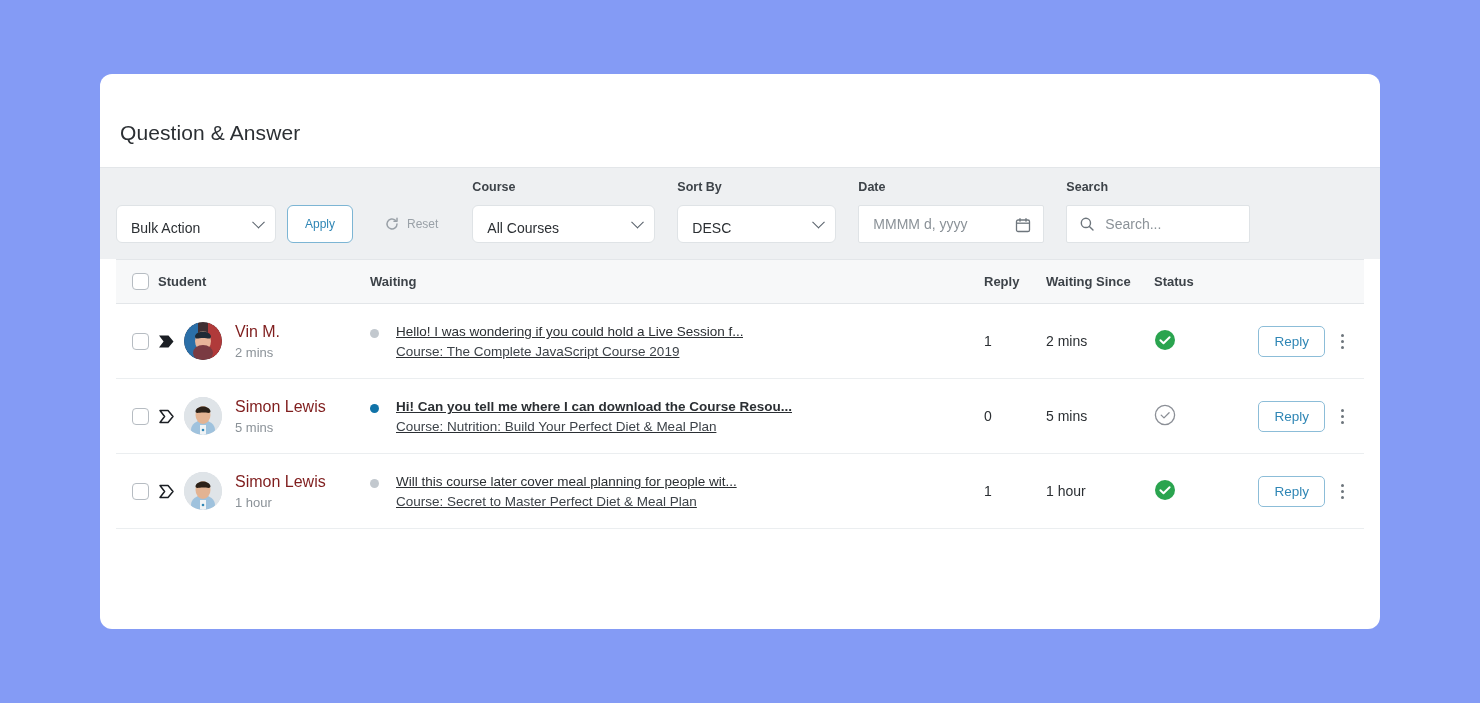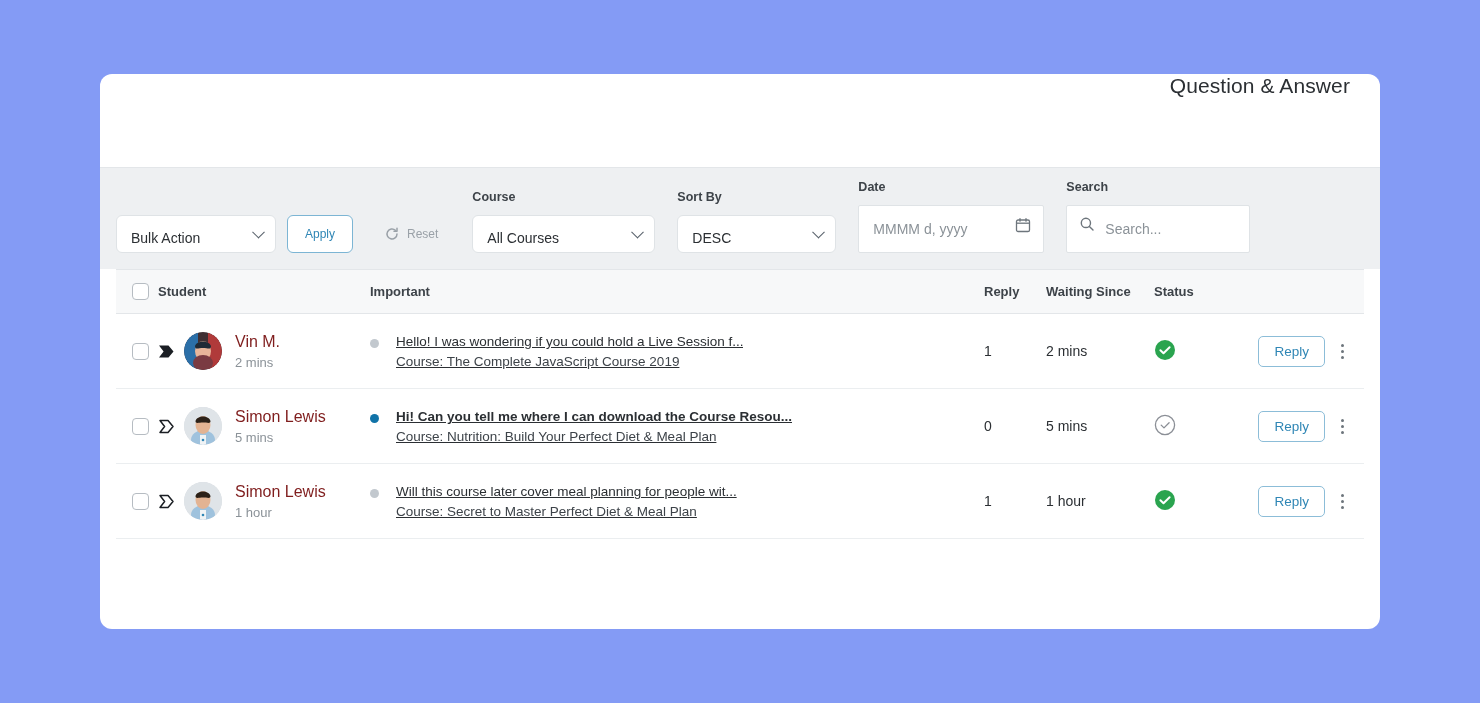--- a/index.html
+++ b/index.html
@@ -15,23 +15,22 @@
     position: absolute;
     left: 100px; top: 74px;
     width: 1280px; height: 555px;
     background: #ffffff;
     border-radius: 12px;
   }
 
   
   .card-head {
     display: flex; align-items: flex-end; 
-    padding: 0 30px 0 39px;
+    padding: 0 30px 0 20px;
     height: 93px;
-    flex-direction: column;
   }
   .page-title {
     font-size: 21px; color: #2b2f33; font-weight: 400;
     letter-spacing: .1px;
     padding-bottom: 22px;
   }
   .tabs { display: flex; align-items: flex-end; gap: 0; padding-bottom: 0; }
   .tab {
     font-size: 14.5px; color: #3d4349;
     padding: 0 19px 16px 19px;
@@ -98,21 +97,21 @@
   }
   .reset-btn svg { display: block; }
 
   .gap-sm { width: 22px; }
 
   .field {
     position: relative;
     background: #fff;
     border: 1px solid #dfe3e6;
     border-radius: 2px;
-    height: 48px;
+    height: 38px;
     display: flex; align-items: center;
     font-size: 14px;
     color: #8b9298;
   }
   .f-date { width: 186px; padding: 0 36px 0 14px; cursor: pointer; }
   .f-date .cal { position: absolute; right: 12px; top: 11px; }
   .f-search { width: 184px; padding: 0 12px 0 38px; cursor: text; }
   .f-search .mag { position: absolute; left: 12px; top: 10px; }
   .f-search input {
     border: 0; outline: 0; background: transparent;
@@ -285,21 +284,21 @@
   </div>
 
   <div class="table-wrap">
     <table class="tbl">
       <thead>
         <tr>
           <th class="c-check">
             <div class="cbox"></div>
           </th>
           <th class="c-student">Student</th>
-          <th class="c-question">Important</th>
+          <th class="c-question">Waiting</th>
           <th class="c-reply">Reply</th>
           <th class="c-wait">Waiting Since</th>
           <th class="c-status">Status</th>
           <th class="c-action"></th>
         </tr>
       </thead>
       <tbody>
 
         <tr>
           <td class="c-check">

